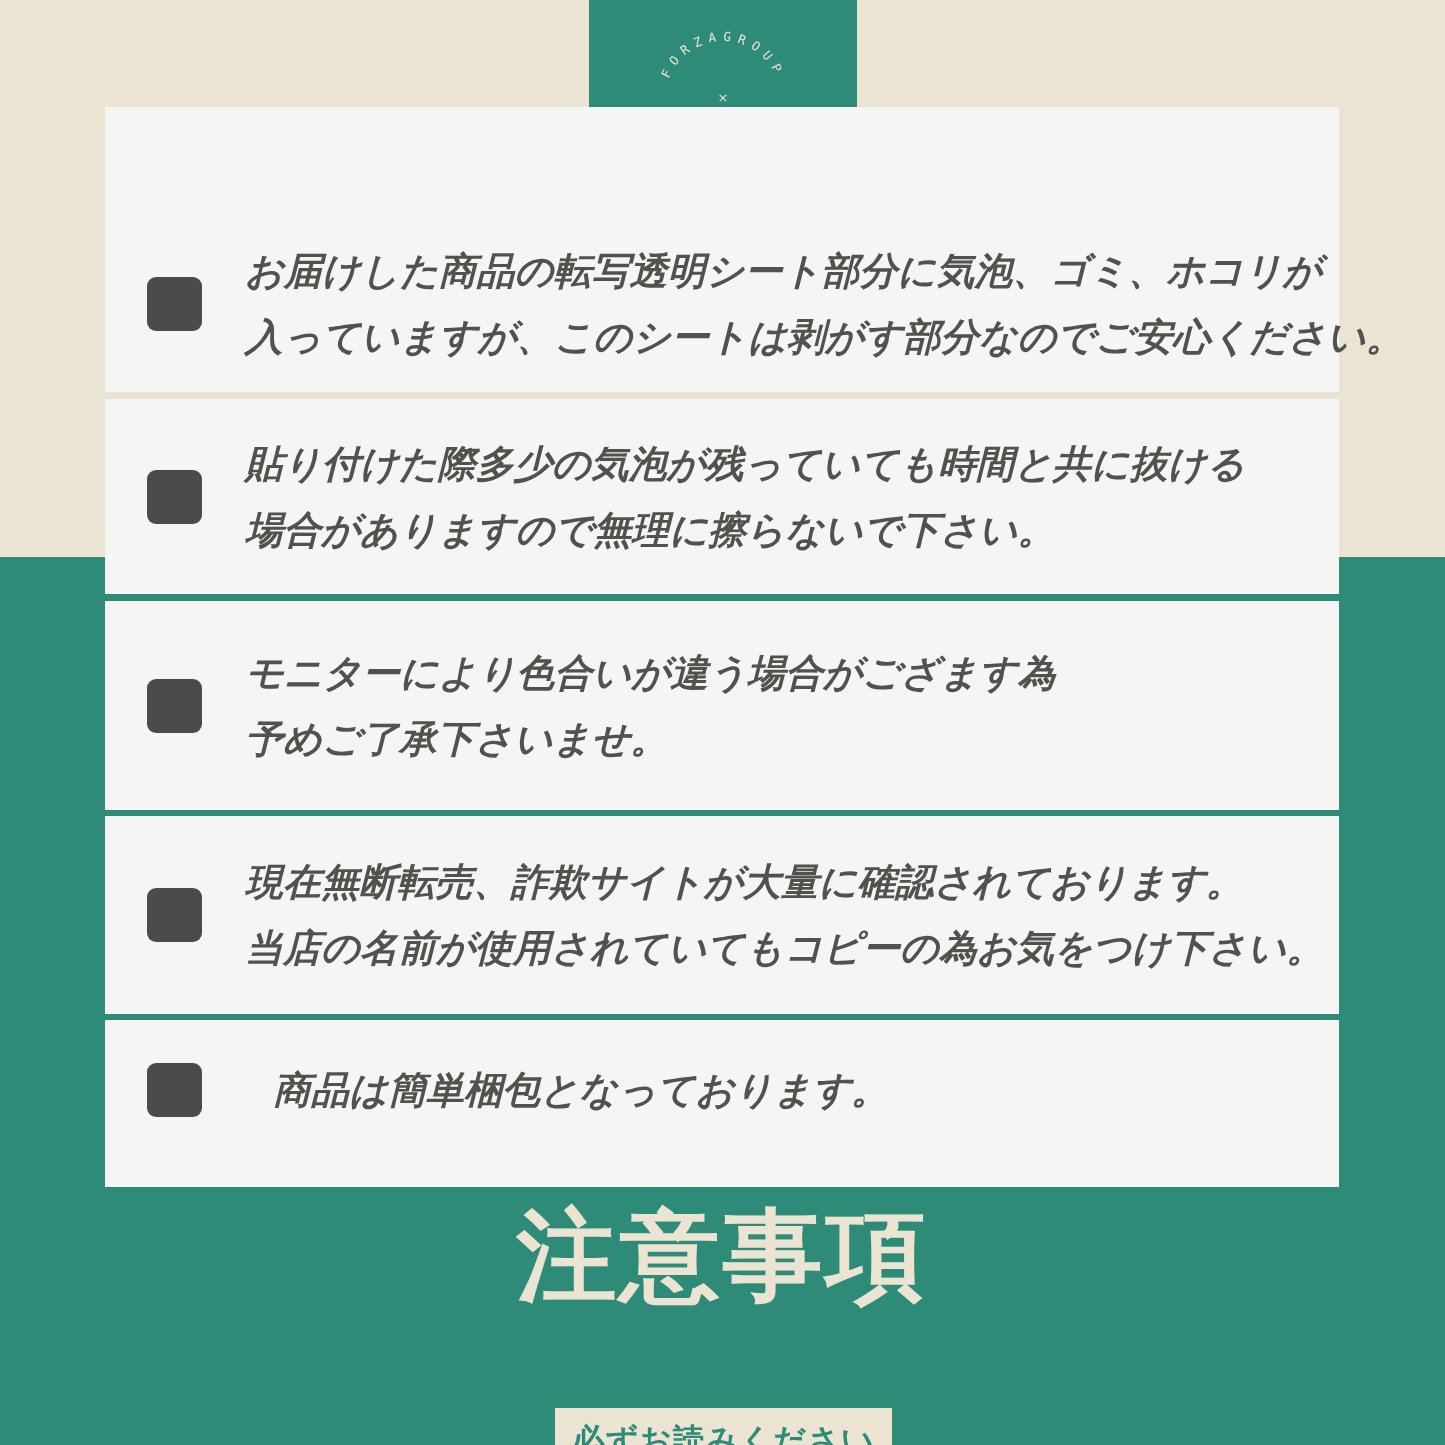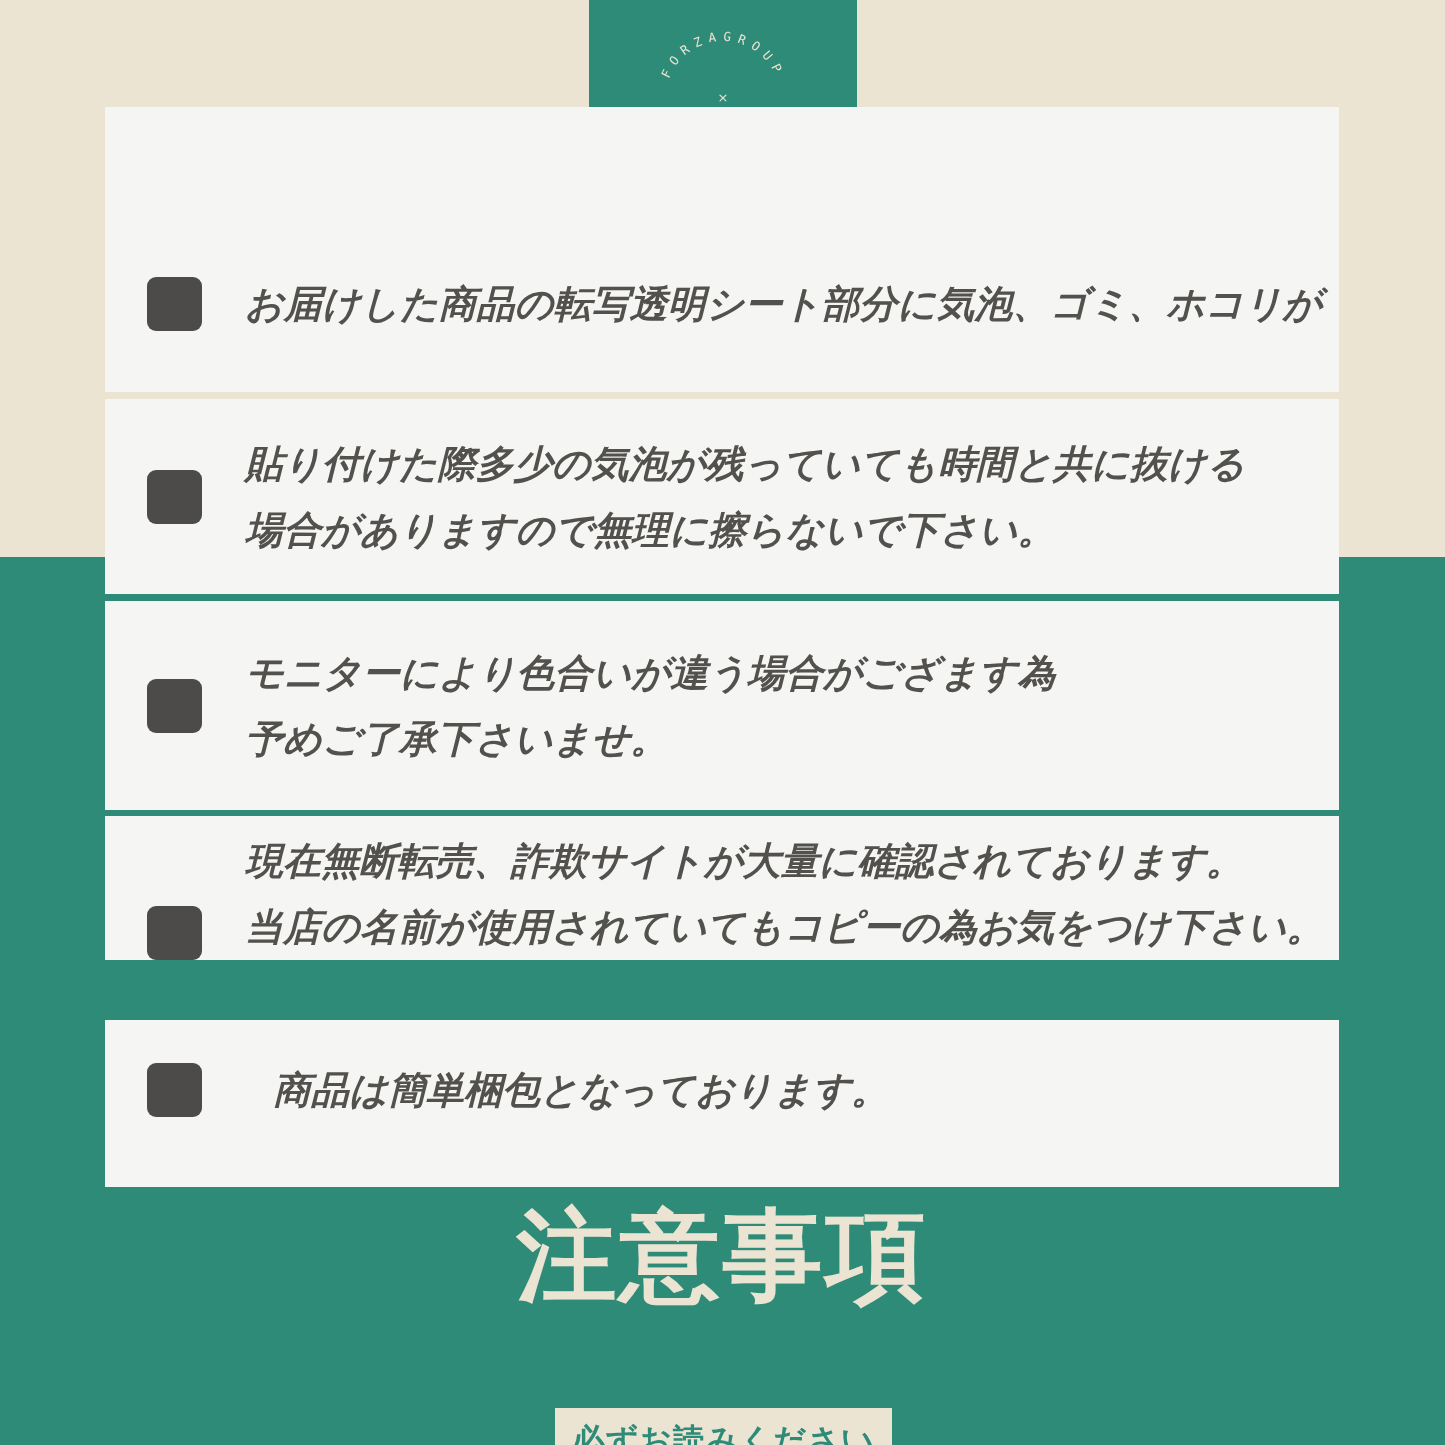--- a/index.html
+++ b/index.html
@@ -43,21 +43,21 @@
     position:absolute;left:105px;
     width:1234px;
     background:#f5f5f4;
     box-sizing:border-box;
     display:flex;align-items:center;
     padding-left:42px;
   }
   .b1{top:107px;height:285px;padding-top:108px;}
   .b2{top:399px;height:195px;}
   .b3{top:601px;height:209px;}
-  .b4{top:816px;height:144px;align-items:flex-end;}
+  .b4{top:816px;height:198px;}
   .b5{top:1020px;height:167px;padding-bottom:28px;gap:28px;}
   .check{
     flex:0 0 auto;
     width:55px;height:54px;
     background:#4d4b49;
     border-radius:9px;
   }
   .lines{
     margin-left:43px;
     font-size:38px;
@@ -113,20 +113,21 @@
         <textPath href="#arcBottom" startOffset="50%" text-anchor="middle">KAWAYUI</textPath>
       </text>
       <text class="ring-cross" x="134" y="102">×</text>
     </svg>
   </div>
 
   <div class="box b1">
     <span class="check"></span>
     <div class="lines">
       <span class="ln">お届けした商品の転写透明シート部分に気泡、ゴミ、ホコリが</span>
+      <span class="ln">入っていますが、このシートは剥がす部分なのでご安心ください。</span>
     </div>
   </div>
 
   <div class="box b3">
     <span class="check"></span>
     <div class="lines">
       <span class="ln">モニターにより色合いが違う場合がござます為</span>
       <span class="ln">予めご了承下さいませ。</span>
     </div>
   </div>

